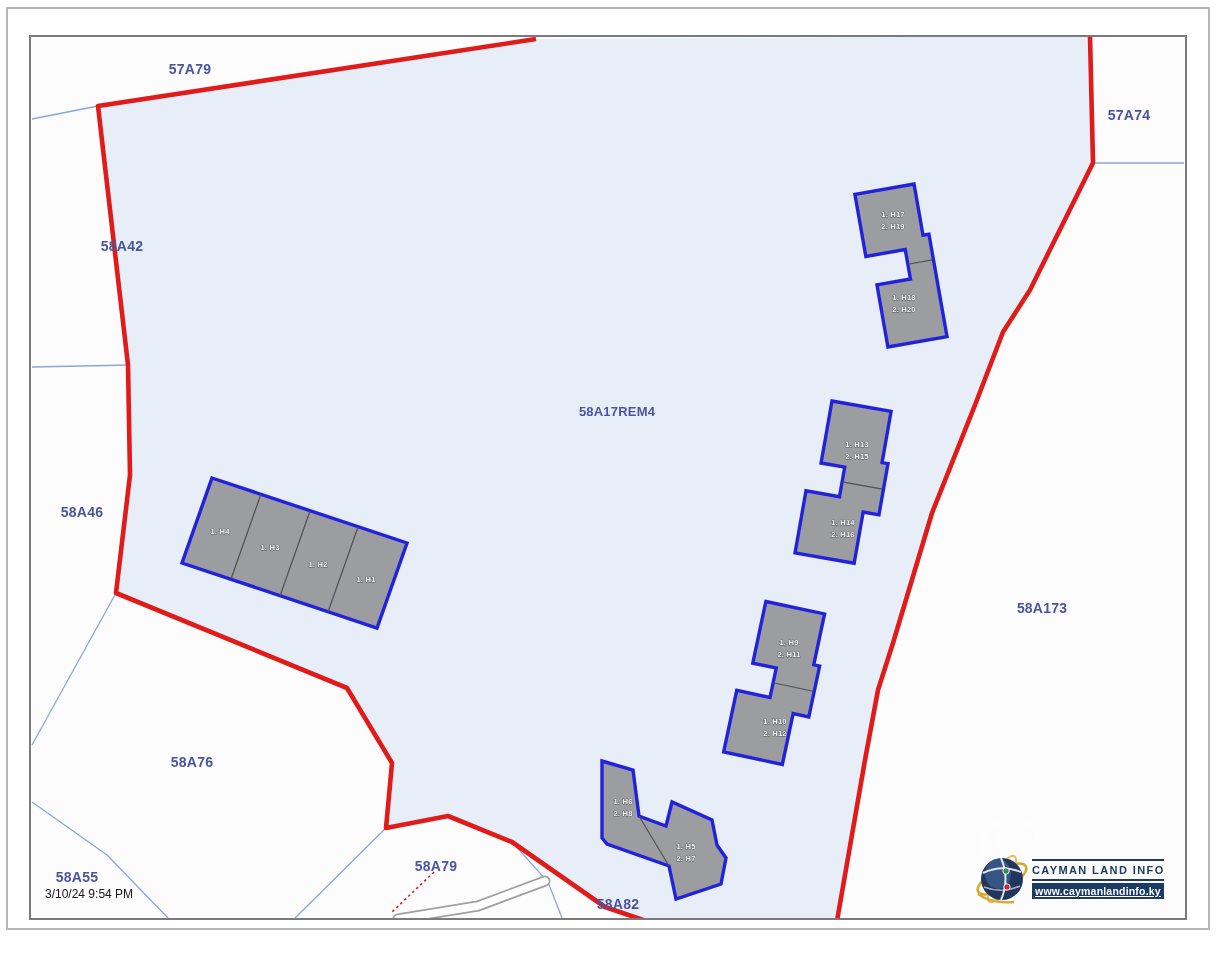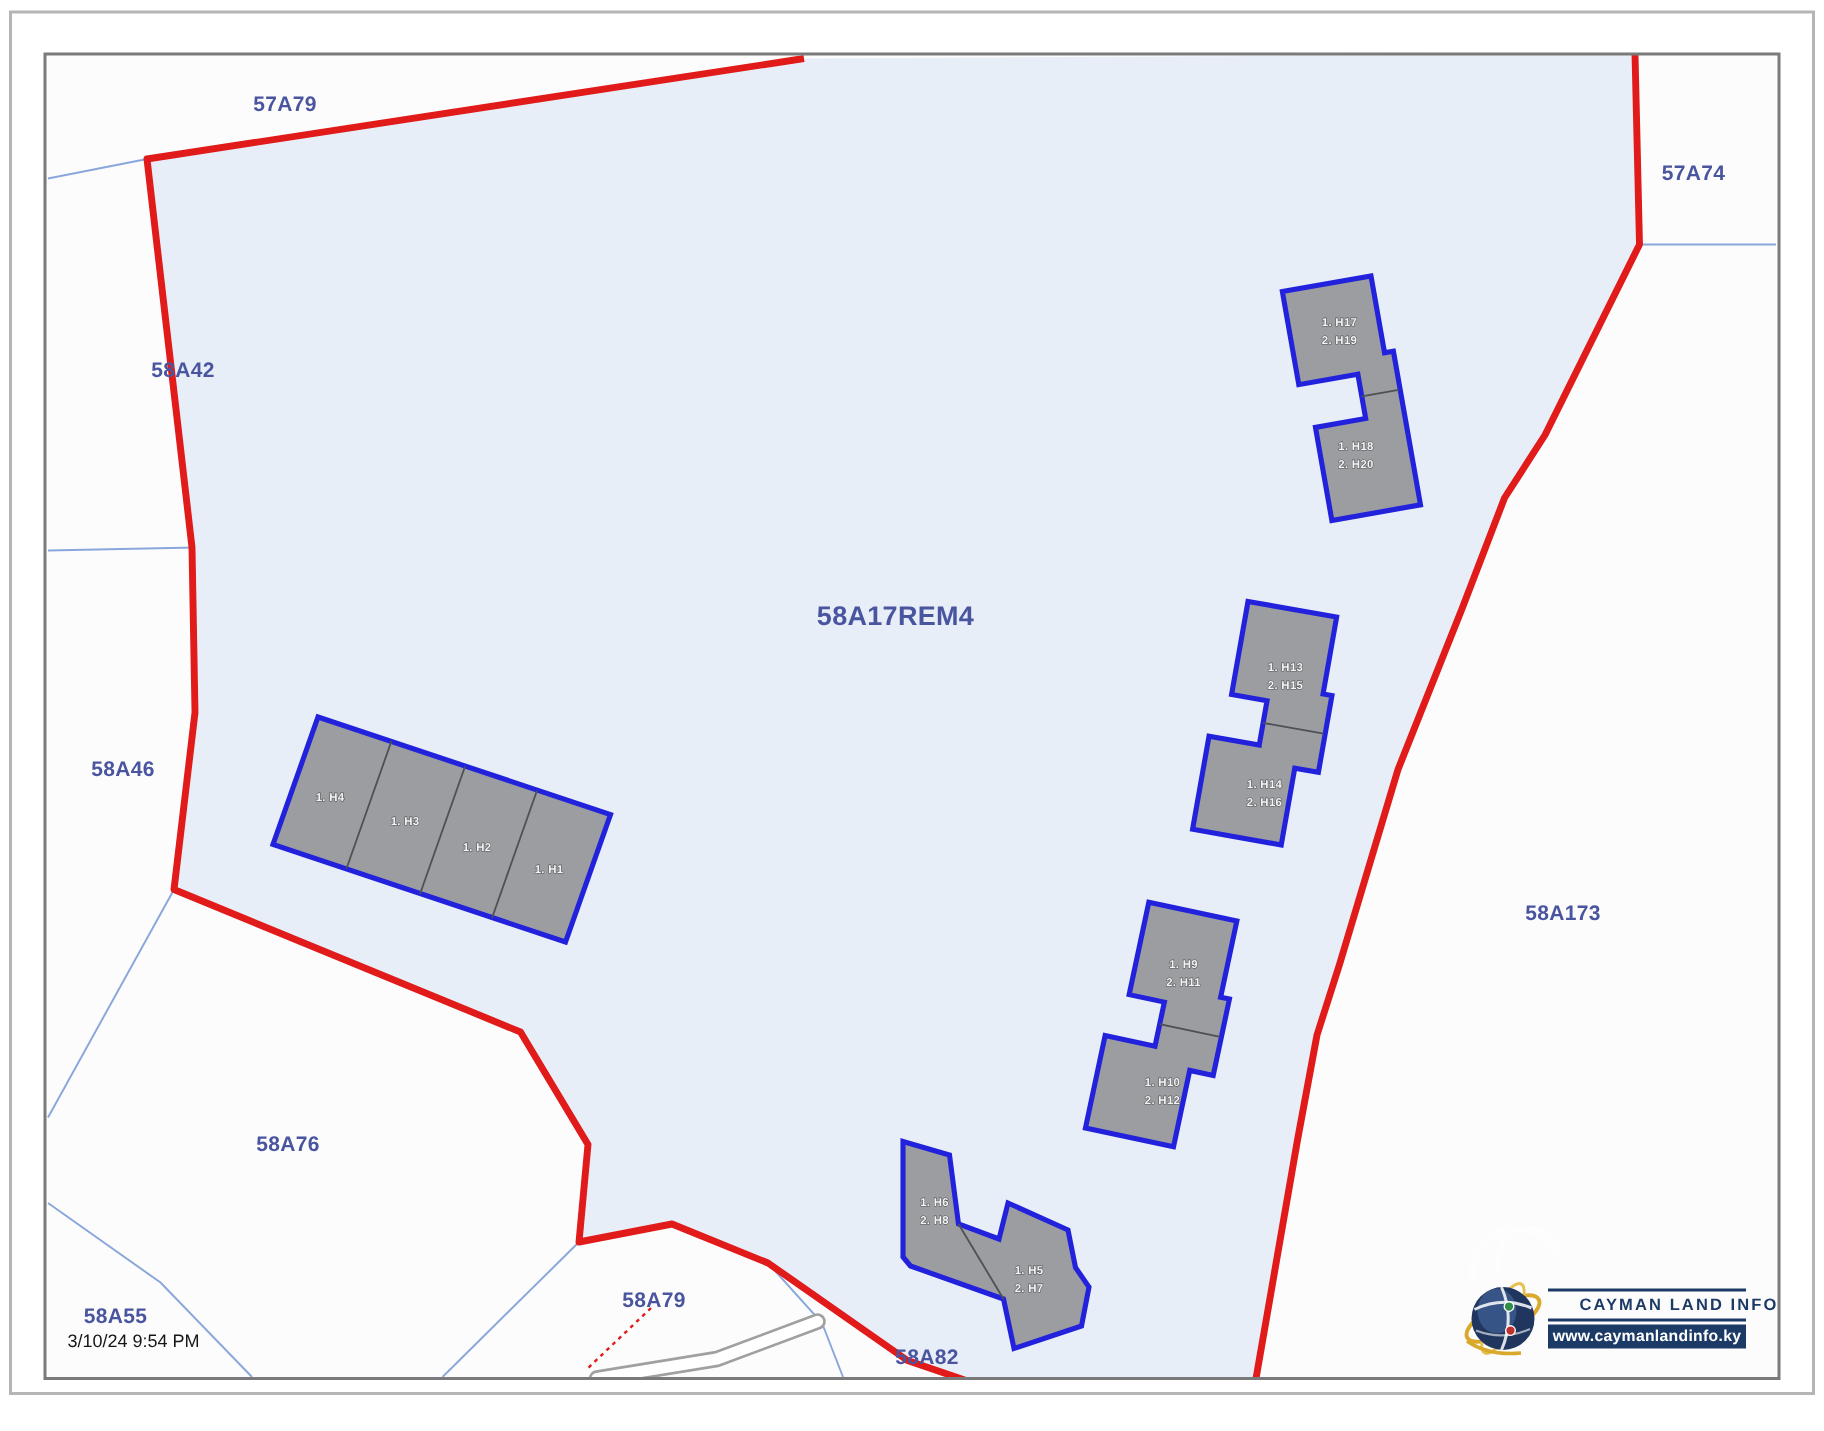--- a/index.html
+++ b/index.html
@@ -10,40 +10,40 @@
   #map-svg{position:absolute;left:0;top:0;width:1216px;height:954px;}
   #map-svg text{
     font-family:"Liberation Sans",sans-serif;font-weight:bold;font-size:7.6px;
     fill:#f4f4f4;stroke:#54565a;stroke-width:.75px;paint-order:stroke;letter-spacing:.2px;
   }
   .parcel-label{
     position:absolute;transform:translate(-50%,-50%);
     font-weight:bold;font-size:14px;color:#4a55a0;white-space:nowrap;letter-spacing:.2px;
     cursor:default;
   }
-  .main-parcel{font-size:18px;}
+  .main-parcel{font-size:13px;margin-left:20px;}
   .date-label{
     position:absolute;left:45px;top:887px;font-size:12px;color:#161616;white-space:nowrap;
   }
   .logo{
     position:absolute;left:974px;top:842px;display:flex;align-items:center;height:74px;
   }
   .logo-globe{width:56px;height:74px;flex:0 0 auto;}
   .logo-right{width:132px;margin-left:2px;}
   .logo-line{height:2px;background:#1c3a66;margin:0 0 2px 0;}
   .logo-line.bottom{margin:2px 0 2px 0;}
   .logo-title{
     font-weight:bold;font-size:11px;letter-spacing:1.4px;color:#1c3a66;
-    white-space:nowrap;text-align:center;padding:1px 0;margin-left:21px;
+    white-space:nowrap;text-align:center;padding:1px 0;
   }
   .logo-urlbar{
     background:#1c3a66;height:16px;display:flex;align-items:center;justify-content:center;
   }
   .logo-urlbar span{
-    color:#ffffff;font-weight:bold;font-size:10.5px;white-space:nowrap;letter-spacing:.2px;
+    color:#ffffff;font-weight:bold;font-size:10.5px;white-space:nowrap;letter-spacing:.2px;text-decoration:underline;
   }
 </style>
 </head>
 <body>
 
 <div class="page">
 
   <svg id="map-svg" xmlns="http://www.w3.org/2000/svg">
       <defs>
         <clipPath id="mc">

